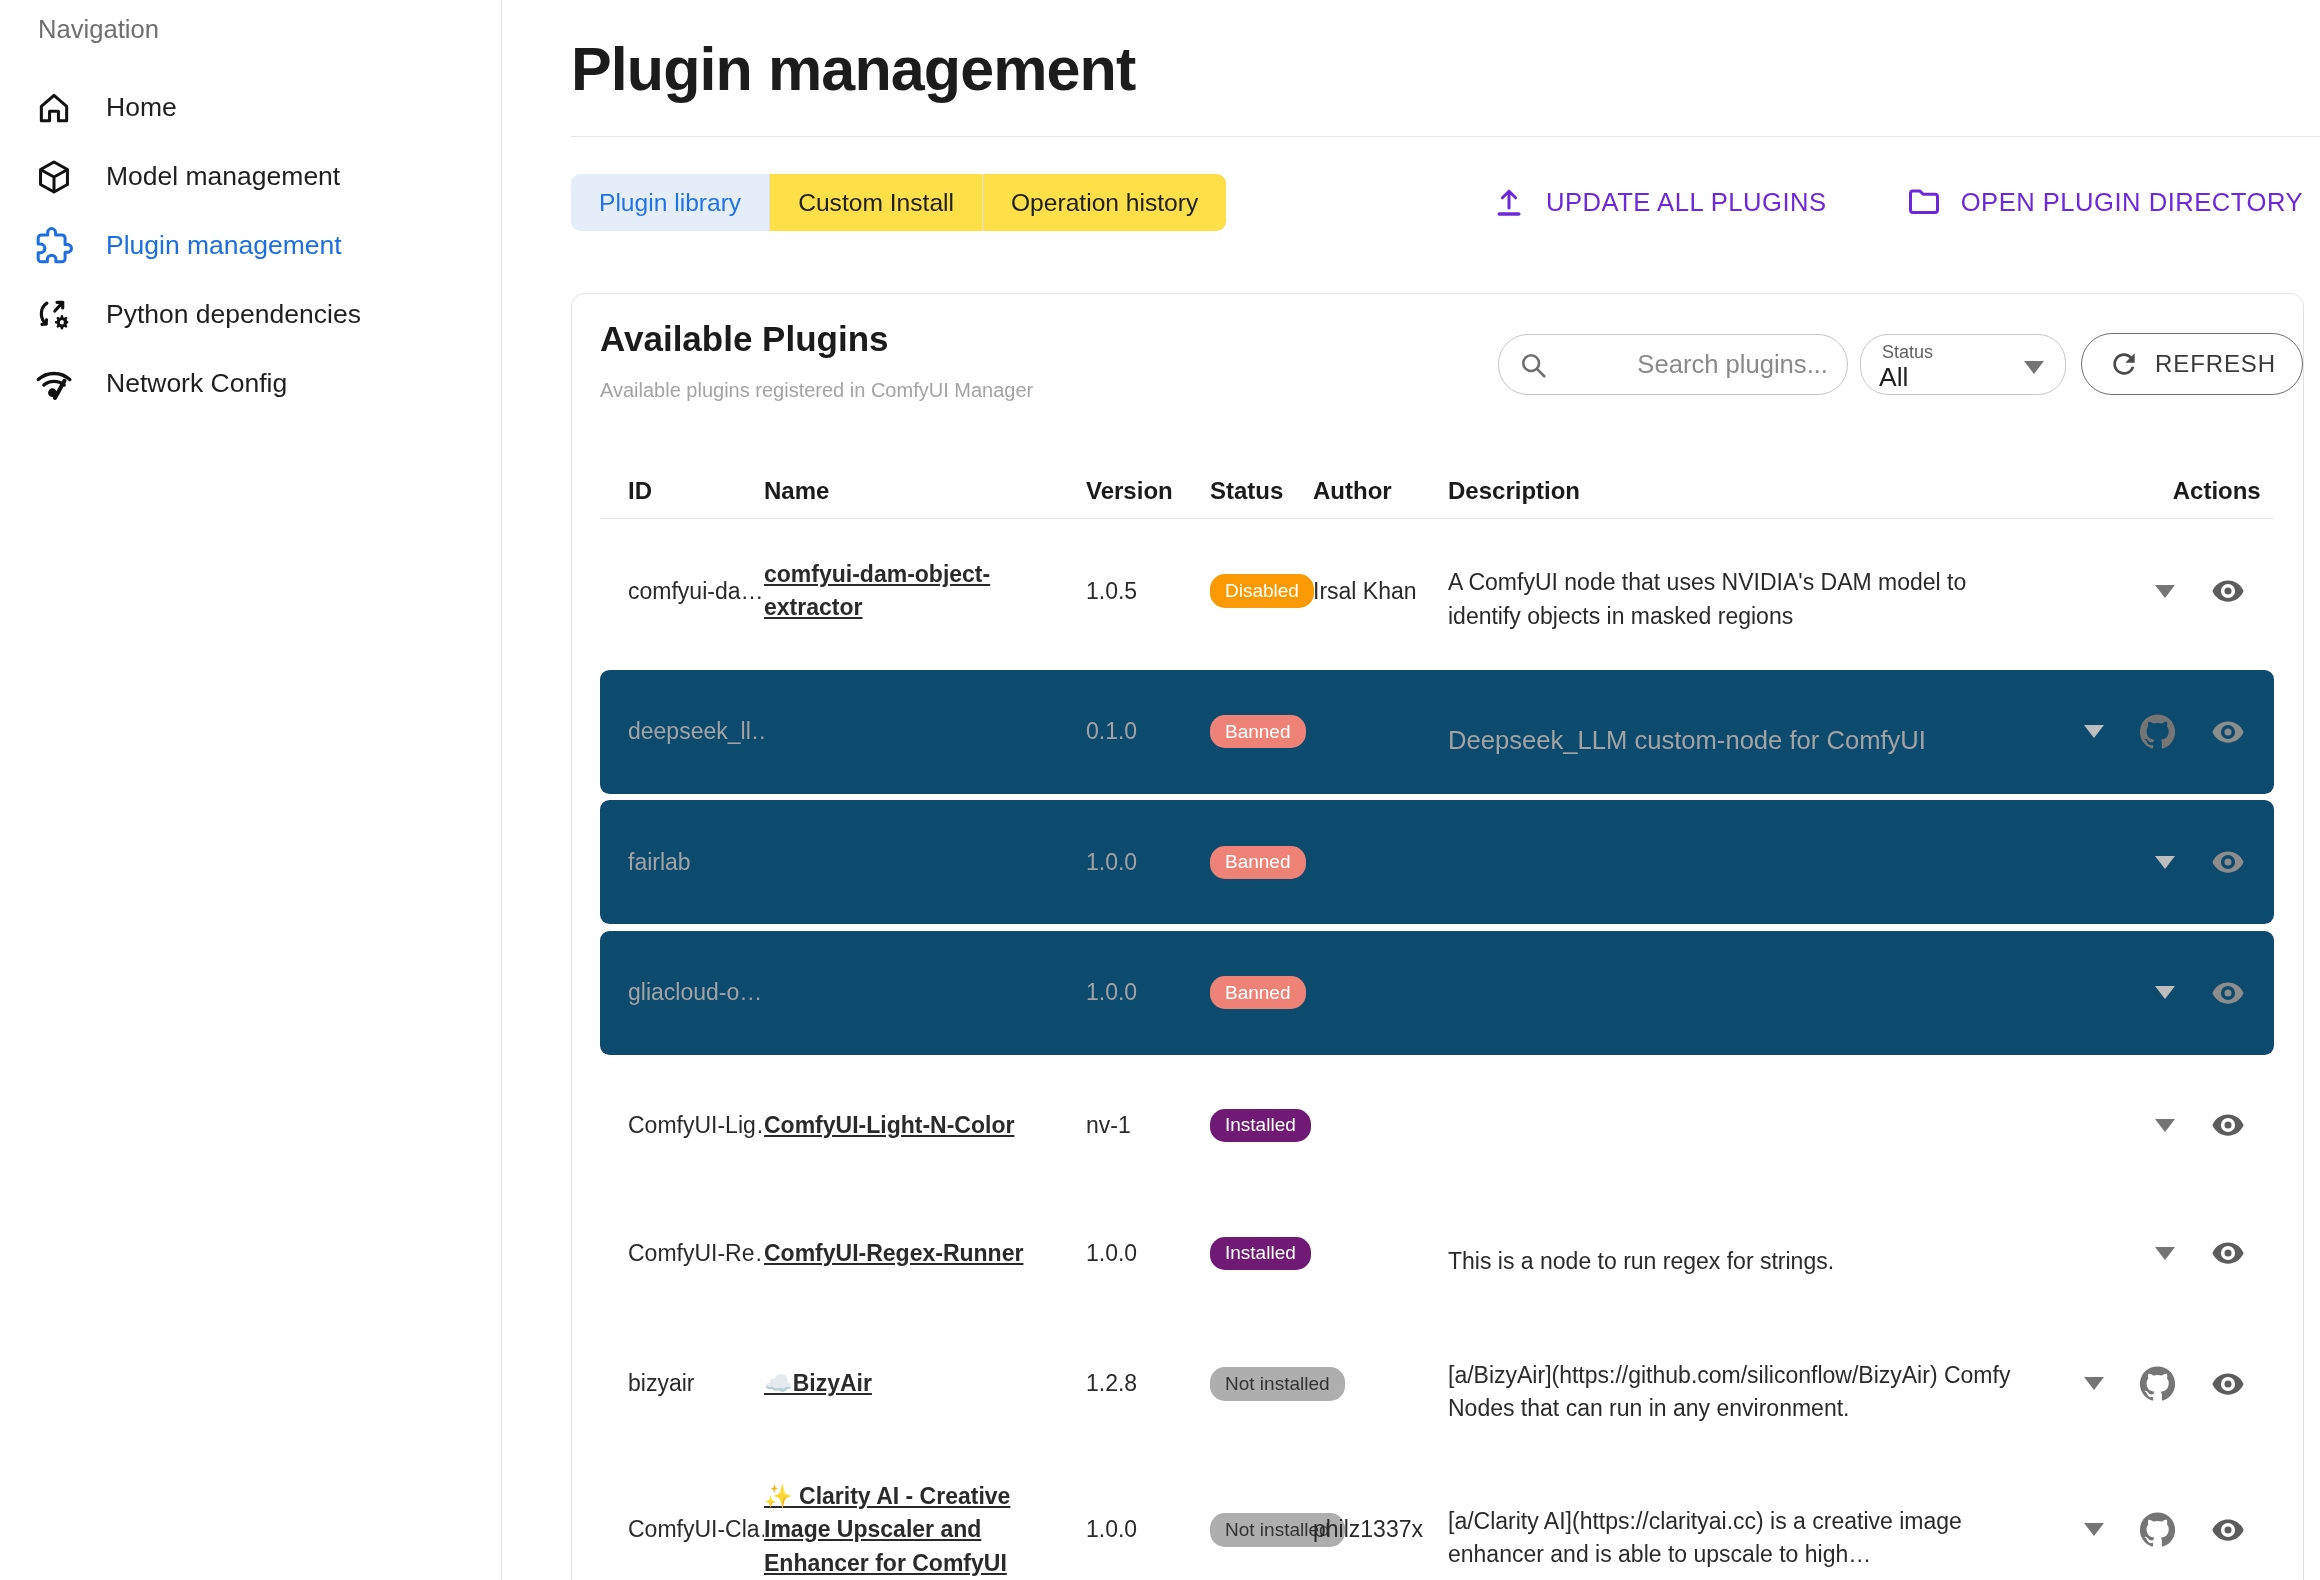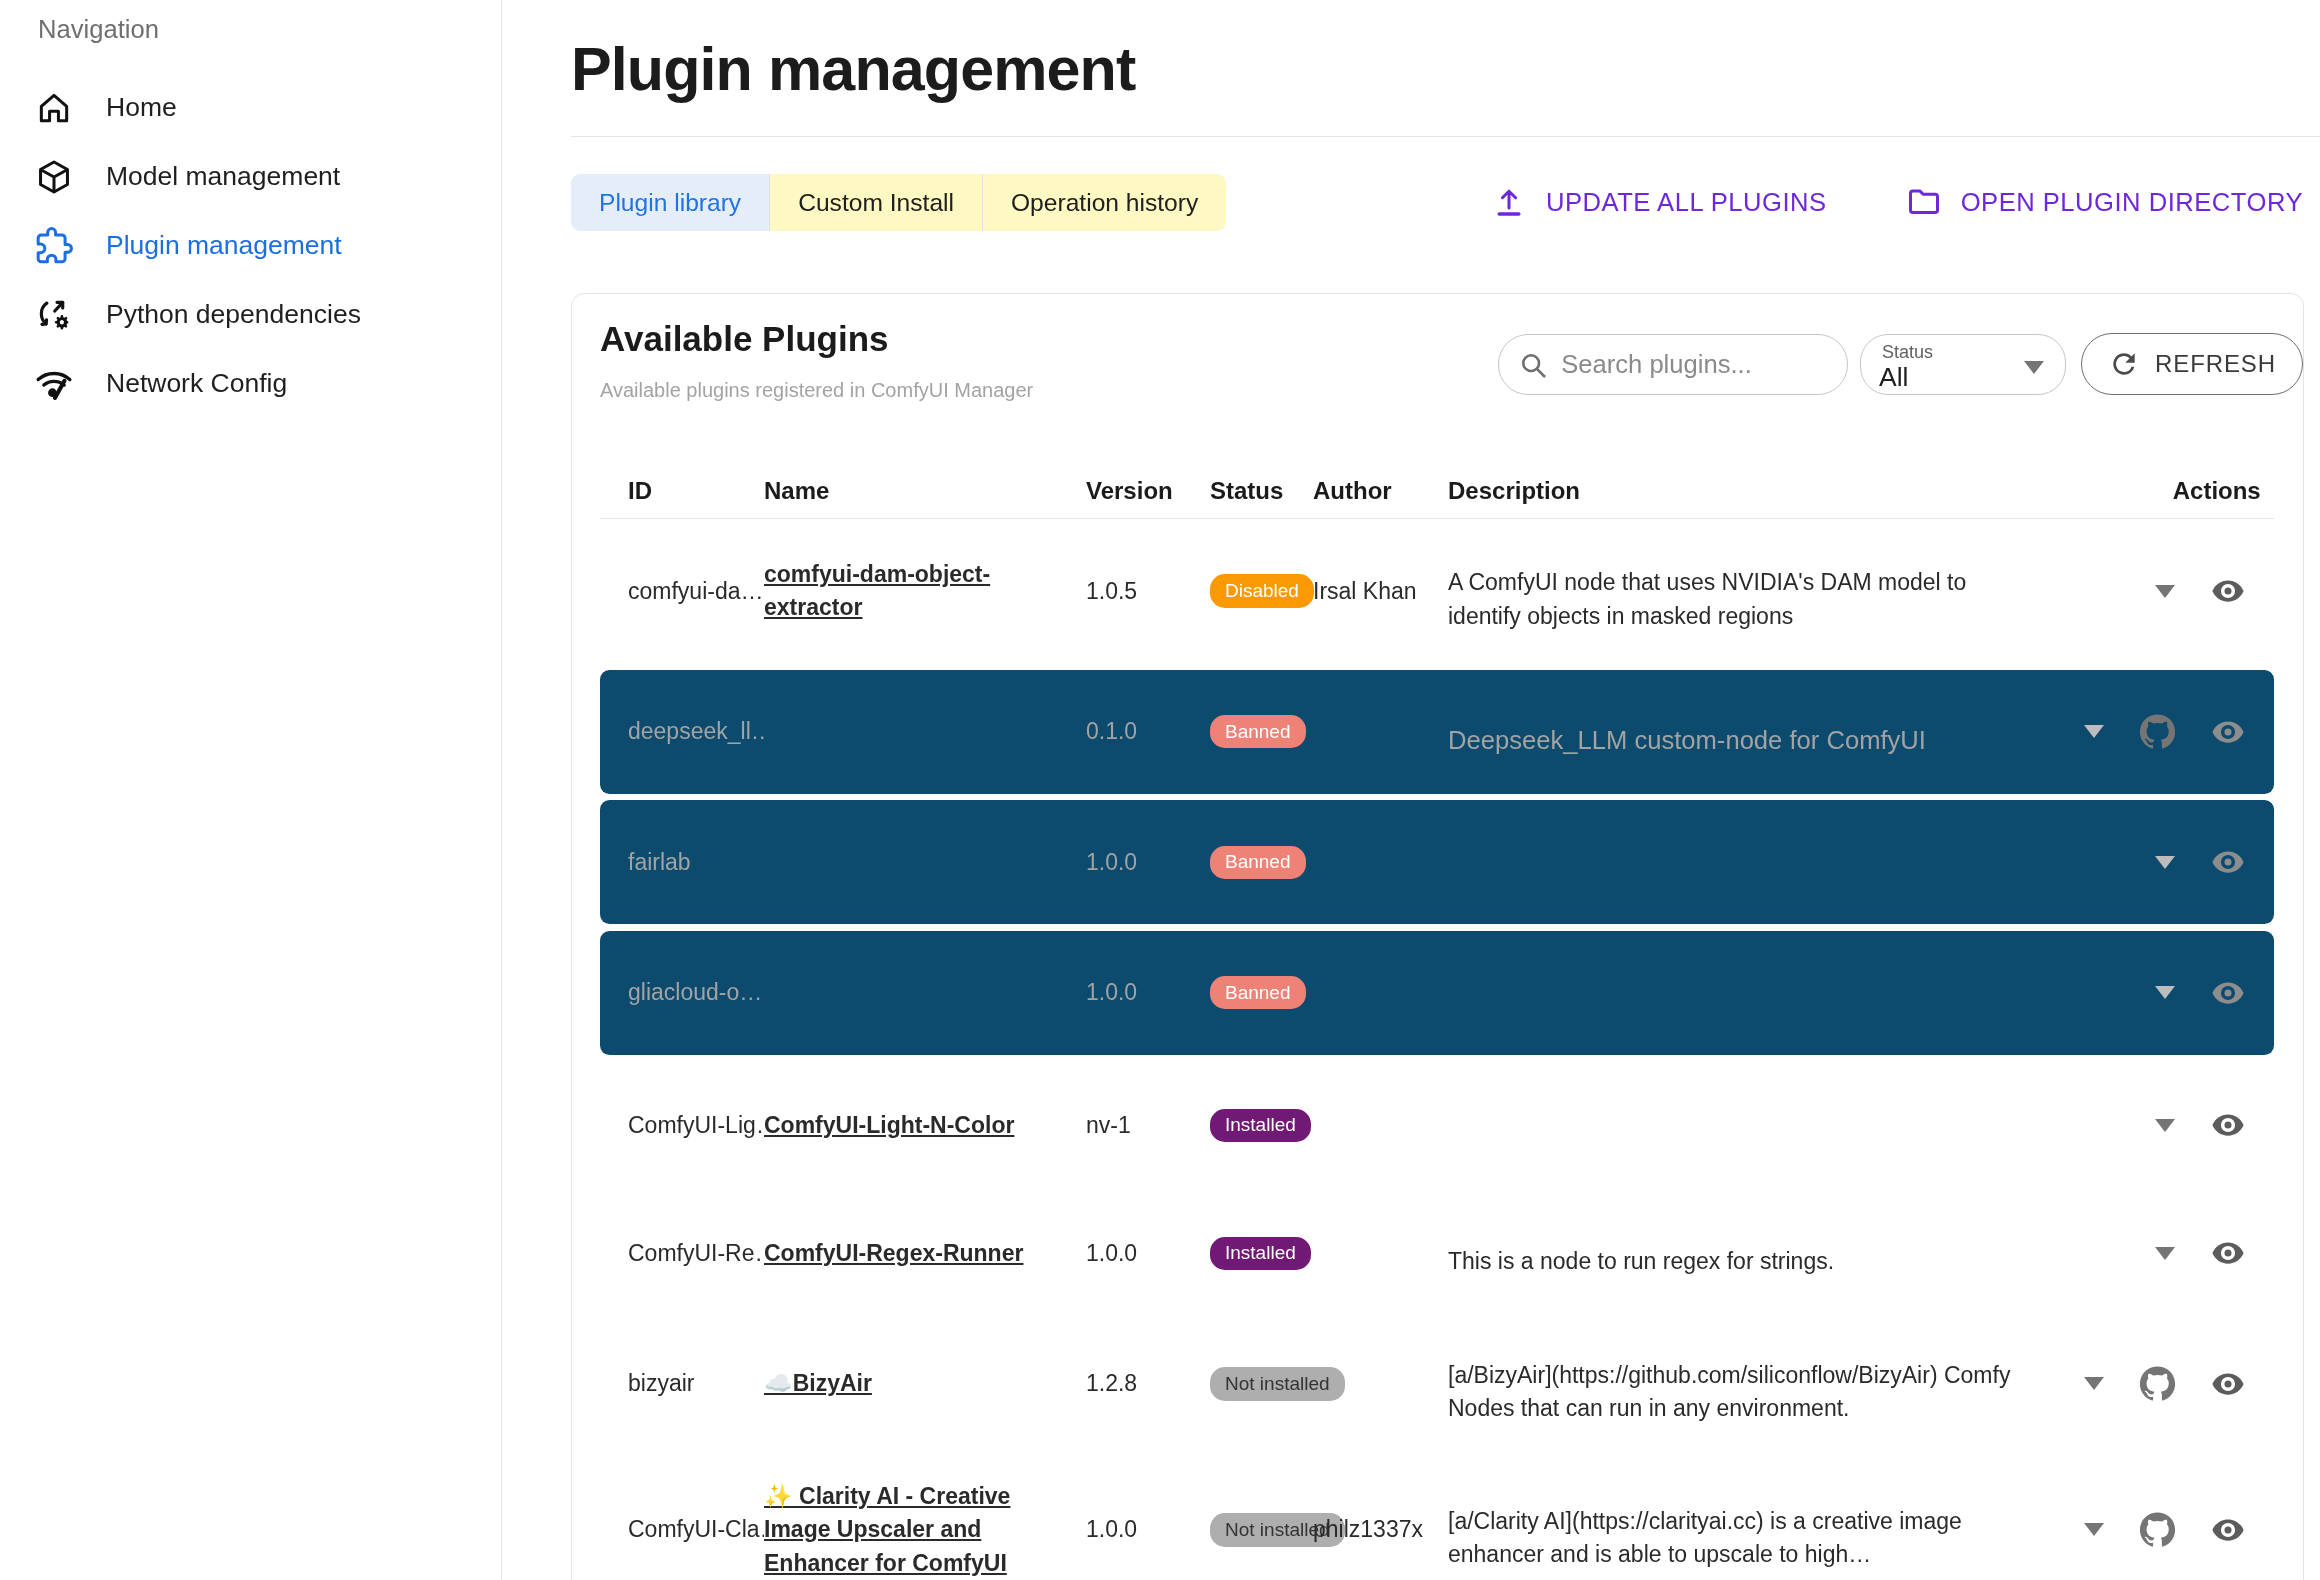--- a/index.html
+++ b/index.html
@@ -20,42 +20,42 @@
   
   .main { position:absolute; left:502px; top:0; width:1819px; height:1580px; }
   .page-title { position:absolute; left:69px; top:34px; font-size:61px; font-weight:700;
                 letter-spacing:-0.9px; color:#1c1c1c; }
   .title-divider { position:absolute; left:69px; right:0; top:136px; height:0.9px; background:#e4e4e4; }
 
   
   .tabs { position:absolute; left:69px; top:174px; height:57px; display:flex;
           border-radius:9.5px; overflow:hidden; background:#f4f4f4; }
   .tab { height:57px; display:flex; align-items:center; padding:0 28px; font-size:24.6px;
-         color:#202020; background:#fef9c3; border-left:0.9px solid #e0e0e0; cursor:pointer; }
+         color:#202020; background:#fde047; border-left:0.9px solid #e0e0e0; cursor:pointer; }
   .tab:first-child { border-left:none; }
   .tab.active { background:#e5edf8; color:#2173e5; font-weight:500; }
 
   
   .toolbar { position:absolute; top:184px; right:18px; display:flex; gap:79px; align-items:center; }
   .tbtn { display:flex; align-items:center; gap:19px; color:#6d28d9; font-size:25.6px;
           font-weight:500; letter-spacing:0.5px; cursor:pointer; }
   .tbtn svg { width:36px; height:36px; }
 
   
   .card { position:absolute; left:69px; top:293px; width:1733px; height:1420px;
           border:0.9px solid #e3e3e3; border-radius:13.2px; background:#fff; }
   .card-title { position:absolute; left:28px; top:24.6px; font-size:35px; font-weight:700; color:#1b1b1b; }
   .card-subtitle { position:absolute; left:28px; top:85px; font-size:20px; color:#a3a3a3; }
 
   .searchbox { position:absolute; left:926px; top:40px; width:350px; height:61px;
                border:0.9px solid #c6c6c6; border-radius:30px; display:flex; align-items:center;
                padding:0 19px; gap:13.2px; background:#fff; }
   .searchbox svg { width:30px; height:30px; color:#6f6f6f; flex:0 0 30px; }
   .searchbox input { border:none; outline:none; width:100%; font-size:25.6px; color:#333;
-                     font-family:"Liberation Sans", sans-serif; background:transparent; }
+                     font-family:"Liberation Sans", sans-serif; background:transparent;text-align:right; }
   .searchbox input::placeholder { color:#8a8a8a; }
 
   .statusbox { position:absolute; left:1288px; top:40px; width:206px; height:61px;
                border:0.9px solid #c6c6c6; border-radius:28px; background:#fff; cursor:pointer; }
   .statusbox .slabel { position:absolute; left:21px; top:6.6px; font-size:18px; color:#616161; }
   .statusbox .svalue { position:absolute; left:18px; top:26.5px; font-size:26.5px; color:#1d1d1d; }
   .statusbox .caret { position:absolute; right:21px; top:25.6px; }
 
   .refreshbtn { position:absolute; left:1509px; top:39px; width:222px; height:62px;
                 border:0.9px solid #6f6f6f; border-radius:31px; background:#fff; display:flex;

